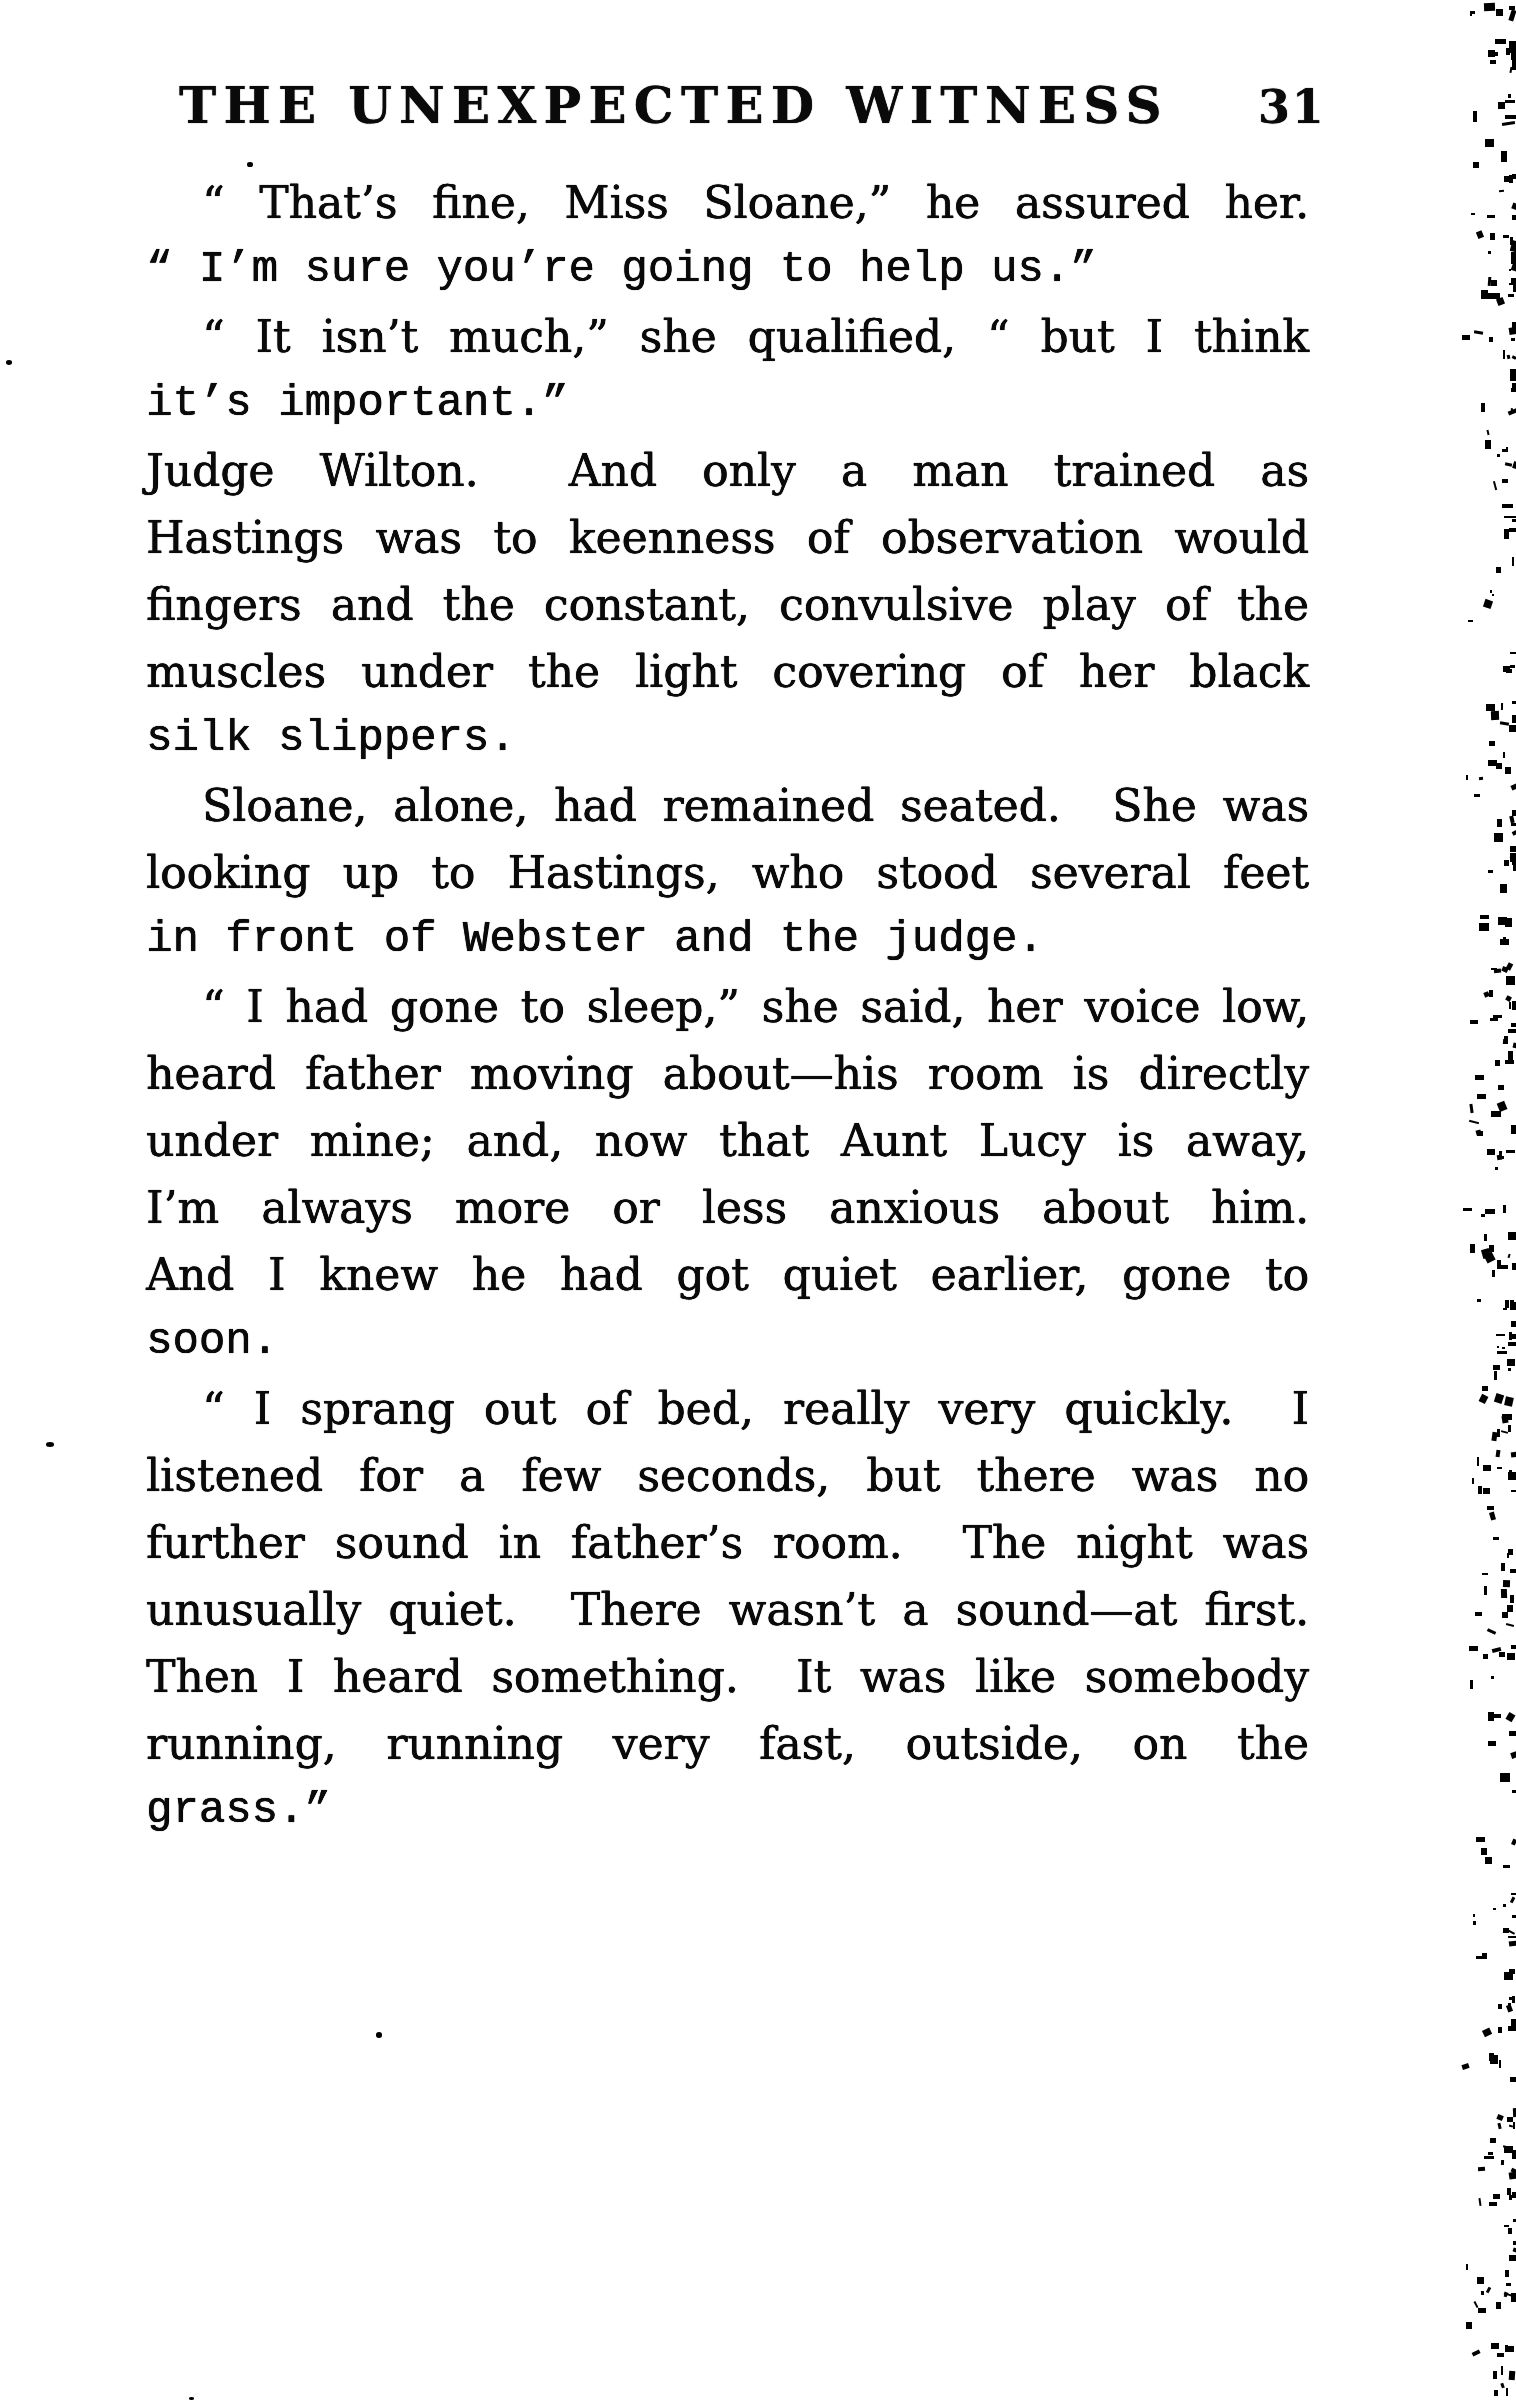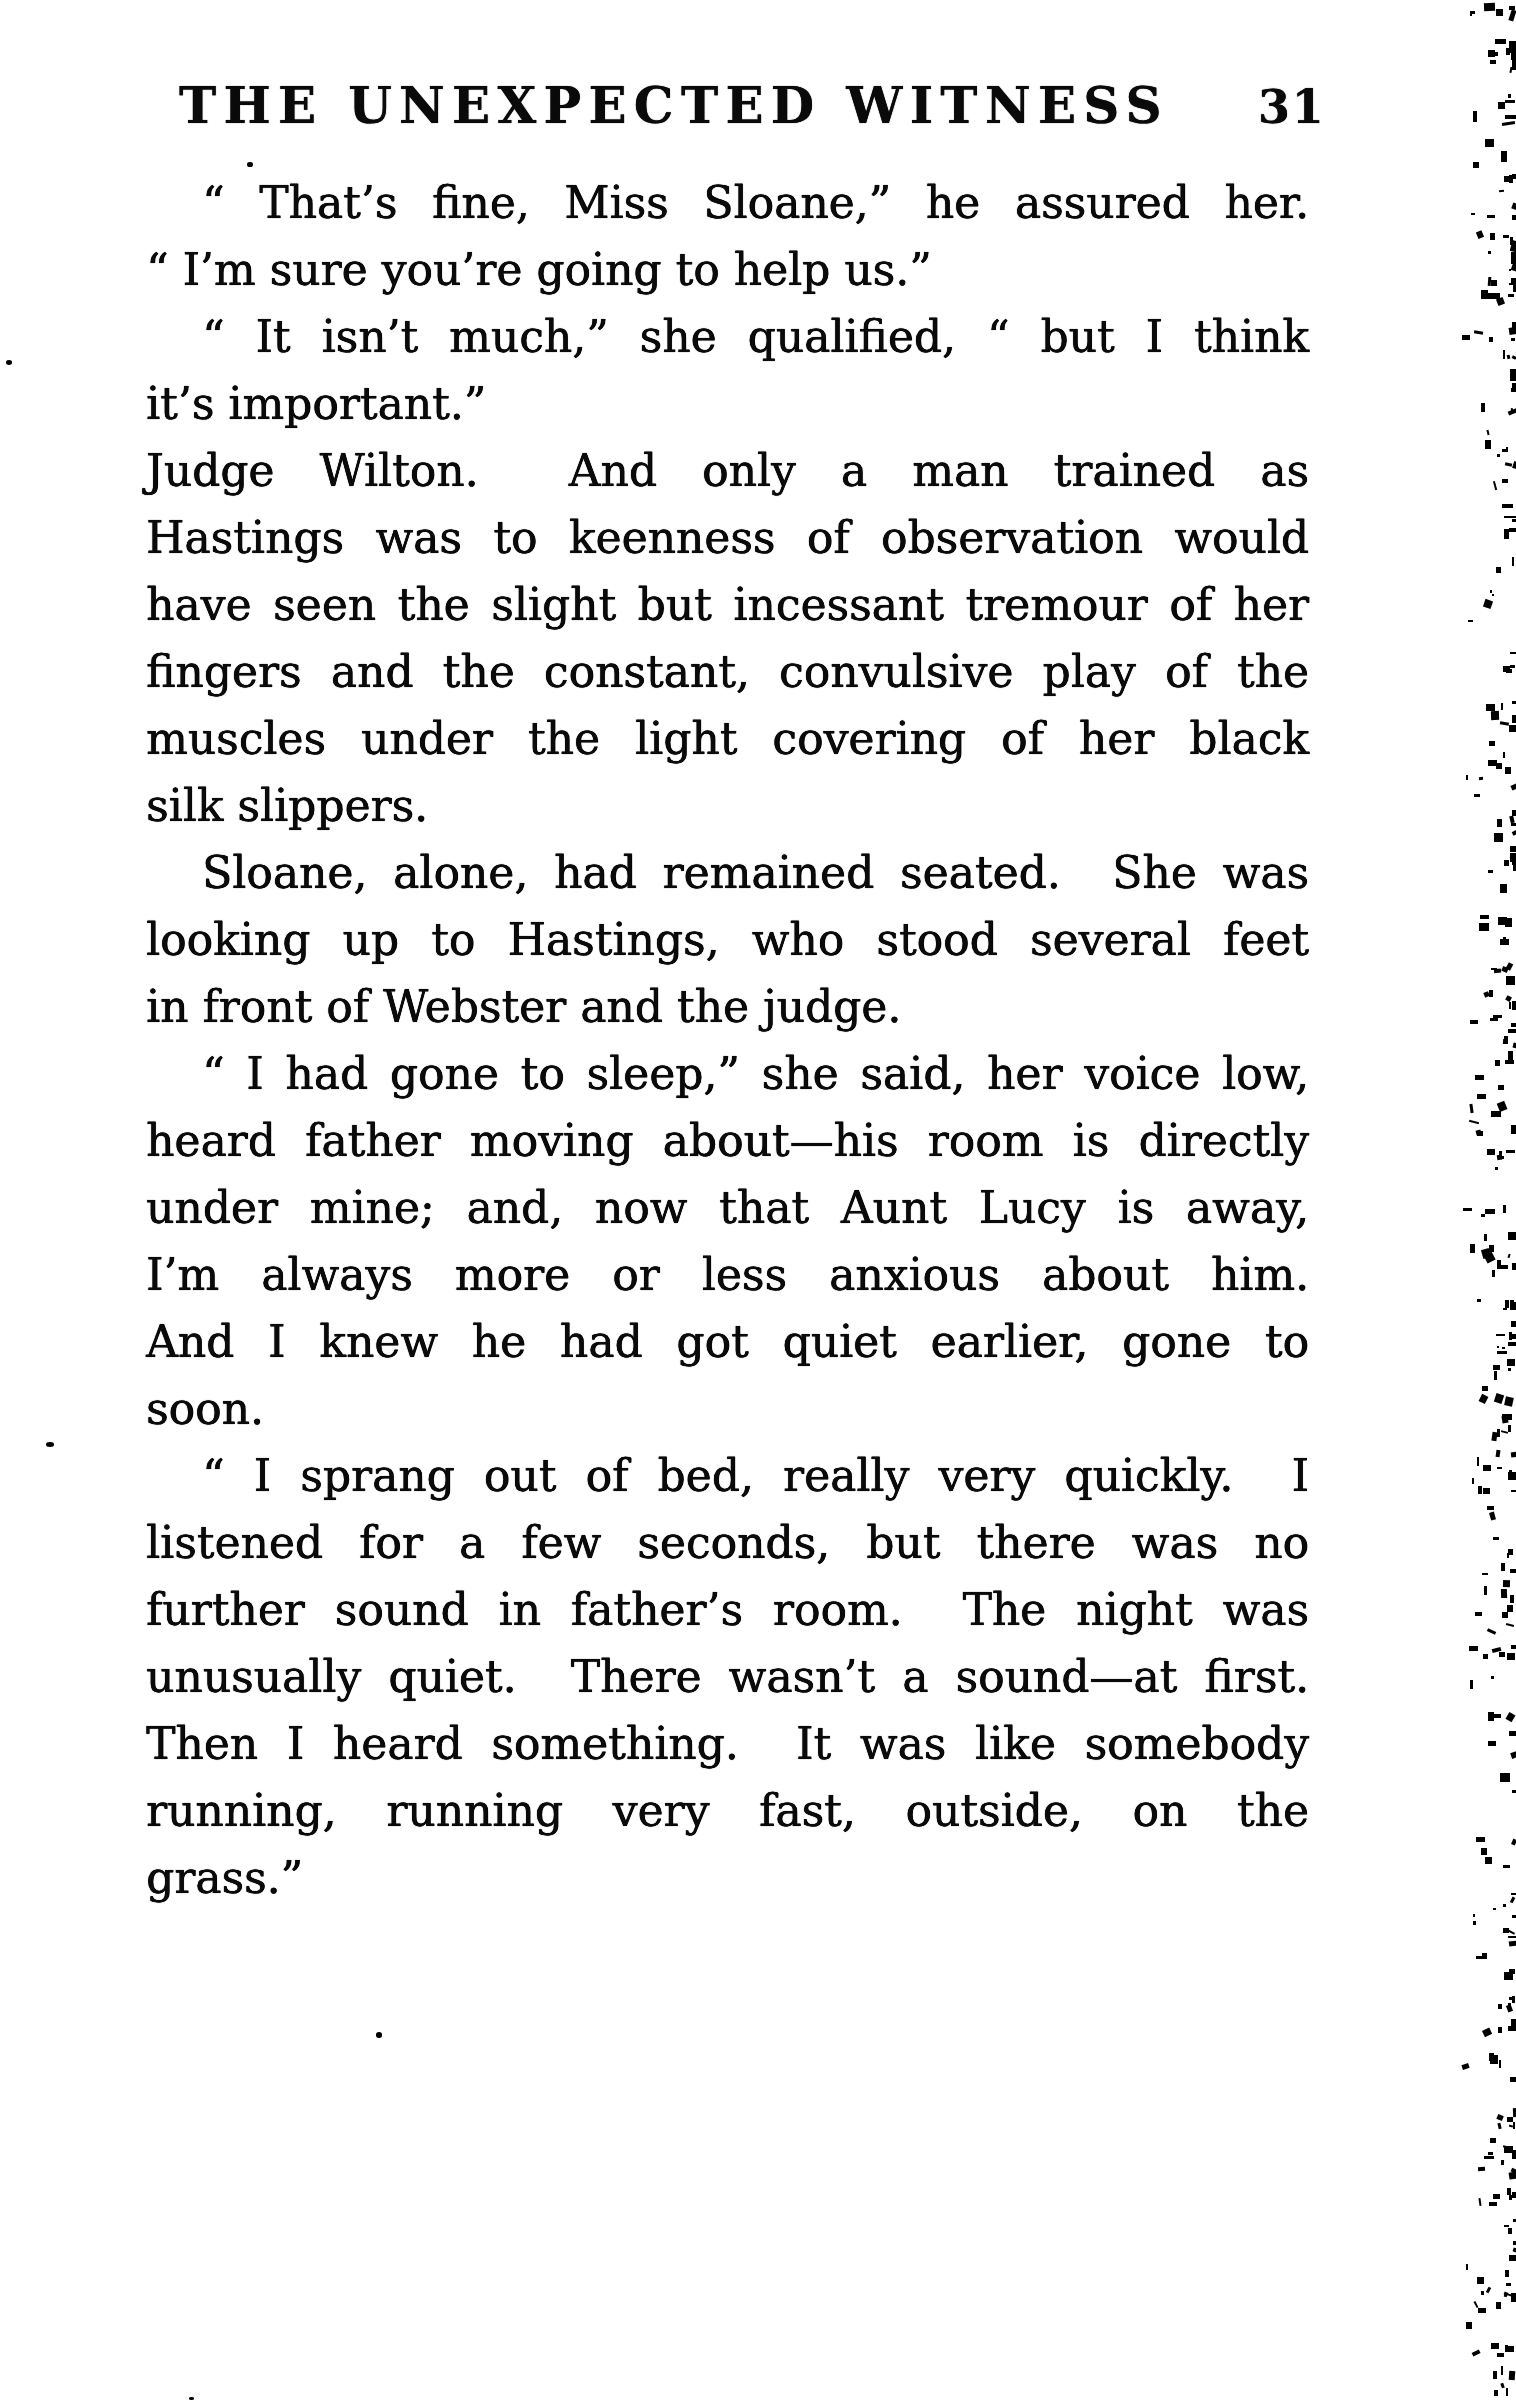--- a/index.html
+++ b/index.html
@@ -45,41 +45,41 @@
     font-size: 44px;
     white-space: pre-wrap;
     text-align: justify;
     text-align-last: justify;
     text-shadow: 0 0 0.9px #000, 0.4px 0 0 #000;
     overflow: visible;
   }
   .line.par-end {
     text-align: center;
     text-align-last: left;
+    font-family: Liberation Mono, monospace;
   }
   .line.indent { padding-left: 56px; }
   .noise, .speck {
     position: absolute;
     background: #000;
   }
 </style>
 </head>
 <body>
 
 <div class="page">
   <div class="header">THE UNEXPECTED WITNESS</div>
   <div class="pagenum">31</div>
   <div class="text-block">
       <div class="line indent">“ That’s fine, Miss Sloane,” he assured her.</div>
       <div class="line par-end">“ I’m sure you’re going to help us.”</div>
       <div class="line indent">“ It isn’t much,” she qualified, “ but I think</div>
       <div class="line par-end">it’s important.”</div>
       <div class="line">Judge Wilton.  And only a man trained as</div>
       <div class="line">Hastings was to keenness of observation would</div>
-      <div class="line">have seen the slight but incessant tremour of her</div>
       <div class="line">fingers and the constant, convulsive play of the</div>
       <div class="line">muscles under the light covering of her black</div>
       <div class="line par-end">silk slippers.</div>
       <div class="line indent">Sloane, alone, had remained seated.  She was</div>
       <div class="line">looking up to Hastings, who stood several feet</div>
       <div class="line par-end">in front of Webster and the judge.</div>
       <div class="line indent">“ I had gone to sleep,” she said, her voice low,</div>
       <div class="line">heard father moving about—his room is directly</div>
       <div class="line">under mine; and, now that Aunt Lucy is away,</div>
       <div class="line">I’m always more or less anxious about him.</div>

